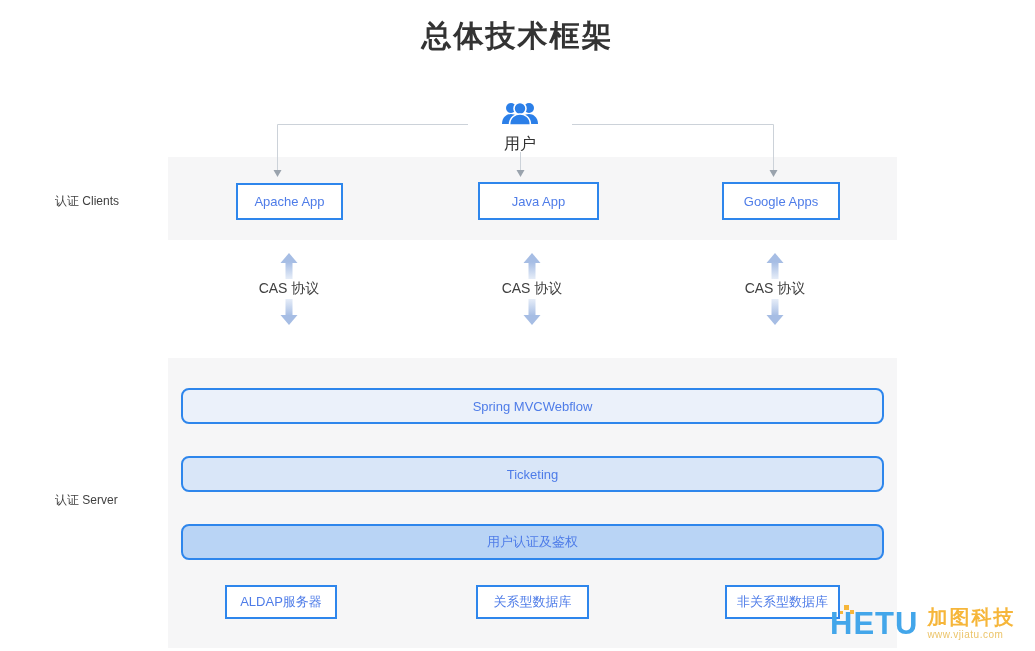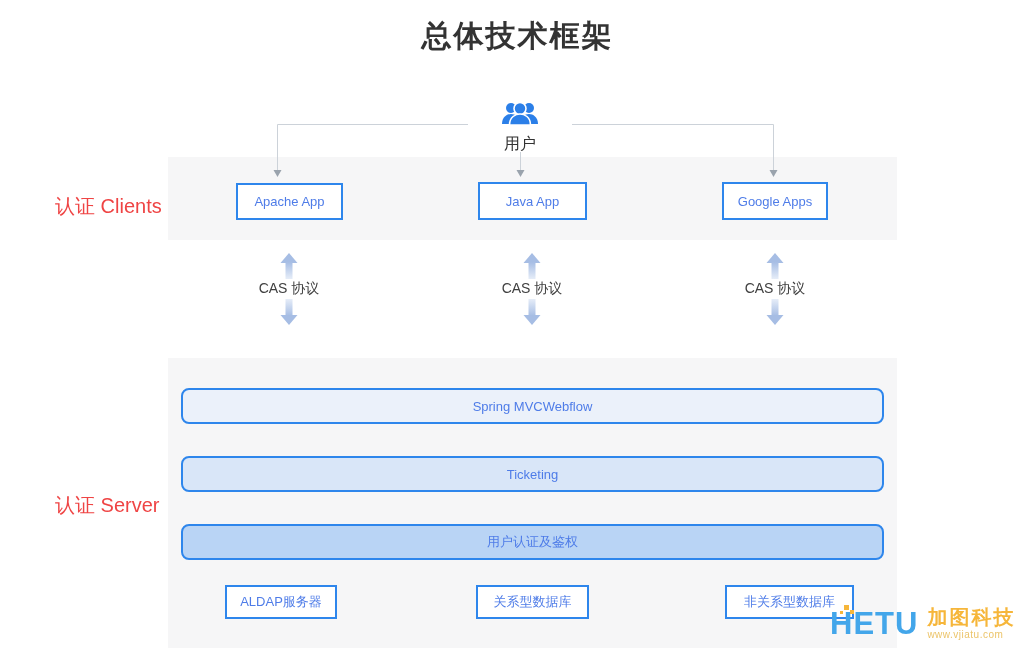--- a/index.html
+++ b/index.html
@@ -8,54 +8,54 @@
     font-family:"Liberation Sans", sans-serif; overflow:hidden;
   }
   .title {
     position:absolute; top:16px; left:0; width:100%; text-align:center;
     font-size:30px; font-weight:600; color:#333; letter-spacing:2px;
   }
   .band { position:absolute; left:168px; width:729px; background:#f6f6f7; }
   .band-top { top:157px; height:83px; }
   .band-bottom { top:358px; height:290px; }
 
-  .row-label { position:absolute; font-size:20px; color:#ef4444; }
+  .row-label { position:absolute; font-size:12px; color:#404040; }
   .row-label.clients { left:55px; top:193px; }
   .row-label.server  { left:55px; top:492px; }
 
   .user-node { position:absolute; left:470px; top:99px; width:100px; text-align:center; }
   .user-node .ulabel { font-size:16px; color:#333; margin-top:1px; }
 
   .lines-svg { position:absolute; left:0; top:0; pointer-events:none; }
 
   .node-box {
     position:absolute; box-sizing:border-box; background:#fff;
     border:2px solid #2e86ec; color:#4e7ce8; font-size:13px;
     display:flex; align-items:center; justify-content:center; text-align:center;
   }
   .apache { left:236px; top:183px; width:107px; height:37px; }
-  .java   { left:478px; top:182px; width:109px; height:38px; }
-  .google { left:722px; top:182px; width:106px; height:38px; }
+  .java   { left:478px; top:182px; width:121px; height:38px; }
+  .google { left:722px; top:182px; width:118px; height:38px; }
 
   .cas-col { position:absolute; top:253px; width:90px; text-align:center; }
   .cas-col.c1 { left:244px; }
   .cas-col.c2 { left:487px; }
   .cas-col.c3 { left:730px; }
   .cas-col .cas-text { font-size:14px; color:#404040; margin:1px 0; }
   .cas-col svg { display:block; margin:0 auto; }
 
   .layer { left:181px; width:703px; height:36px;border-radius:8px; }
   .layer.spring    { top:388px; background:#ebf1fa; }
   .layer.ticketing { top:456px; background:#d9e6f8; }
   .layer.auth      { top:524px; background:#b9d4f5; }
 
   .store { top:585px; height:34px; }
   .store.aldap  { left:225px; width:112px; }
   .store.rel    { left:476px; width:113px; }
-  .store.nonrel { left:725px; width:129px; }
+  .store.nonrel { left:725px; width:115px; }
 
   .logo { position:absolute; left:826px; top:603px; display:flex; align-items:flex-start; }
   .logo-hetu {
     position:relative; font-size:31px; font-weight:800; color:#43a6ea;
     letter-spacing:1px; line-height:42px; padding-left:4px;
   }
   .logo-hetu .px { position:absolute; background:#f6b63a; }
   .logo-hetu .px1 { width:5px; height:5px; left:18px; top:2px; }
   .logo-hetu .px2 { width:4px; height:4px; left:24px; top:7px; }
   .logo-hetu .px3 { width:3px; height:3px; left:14px; top:8px; }

